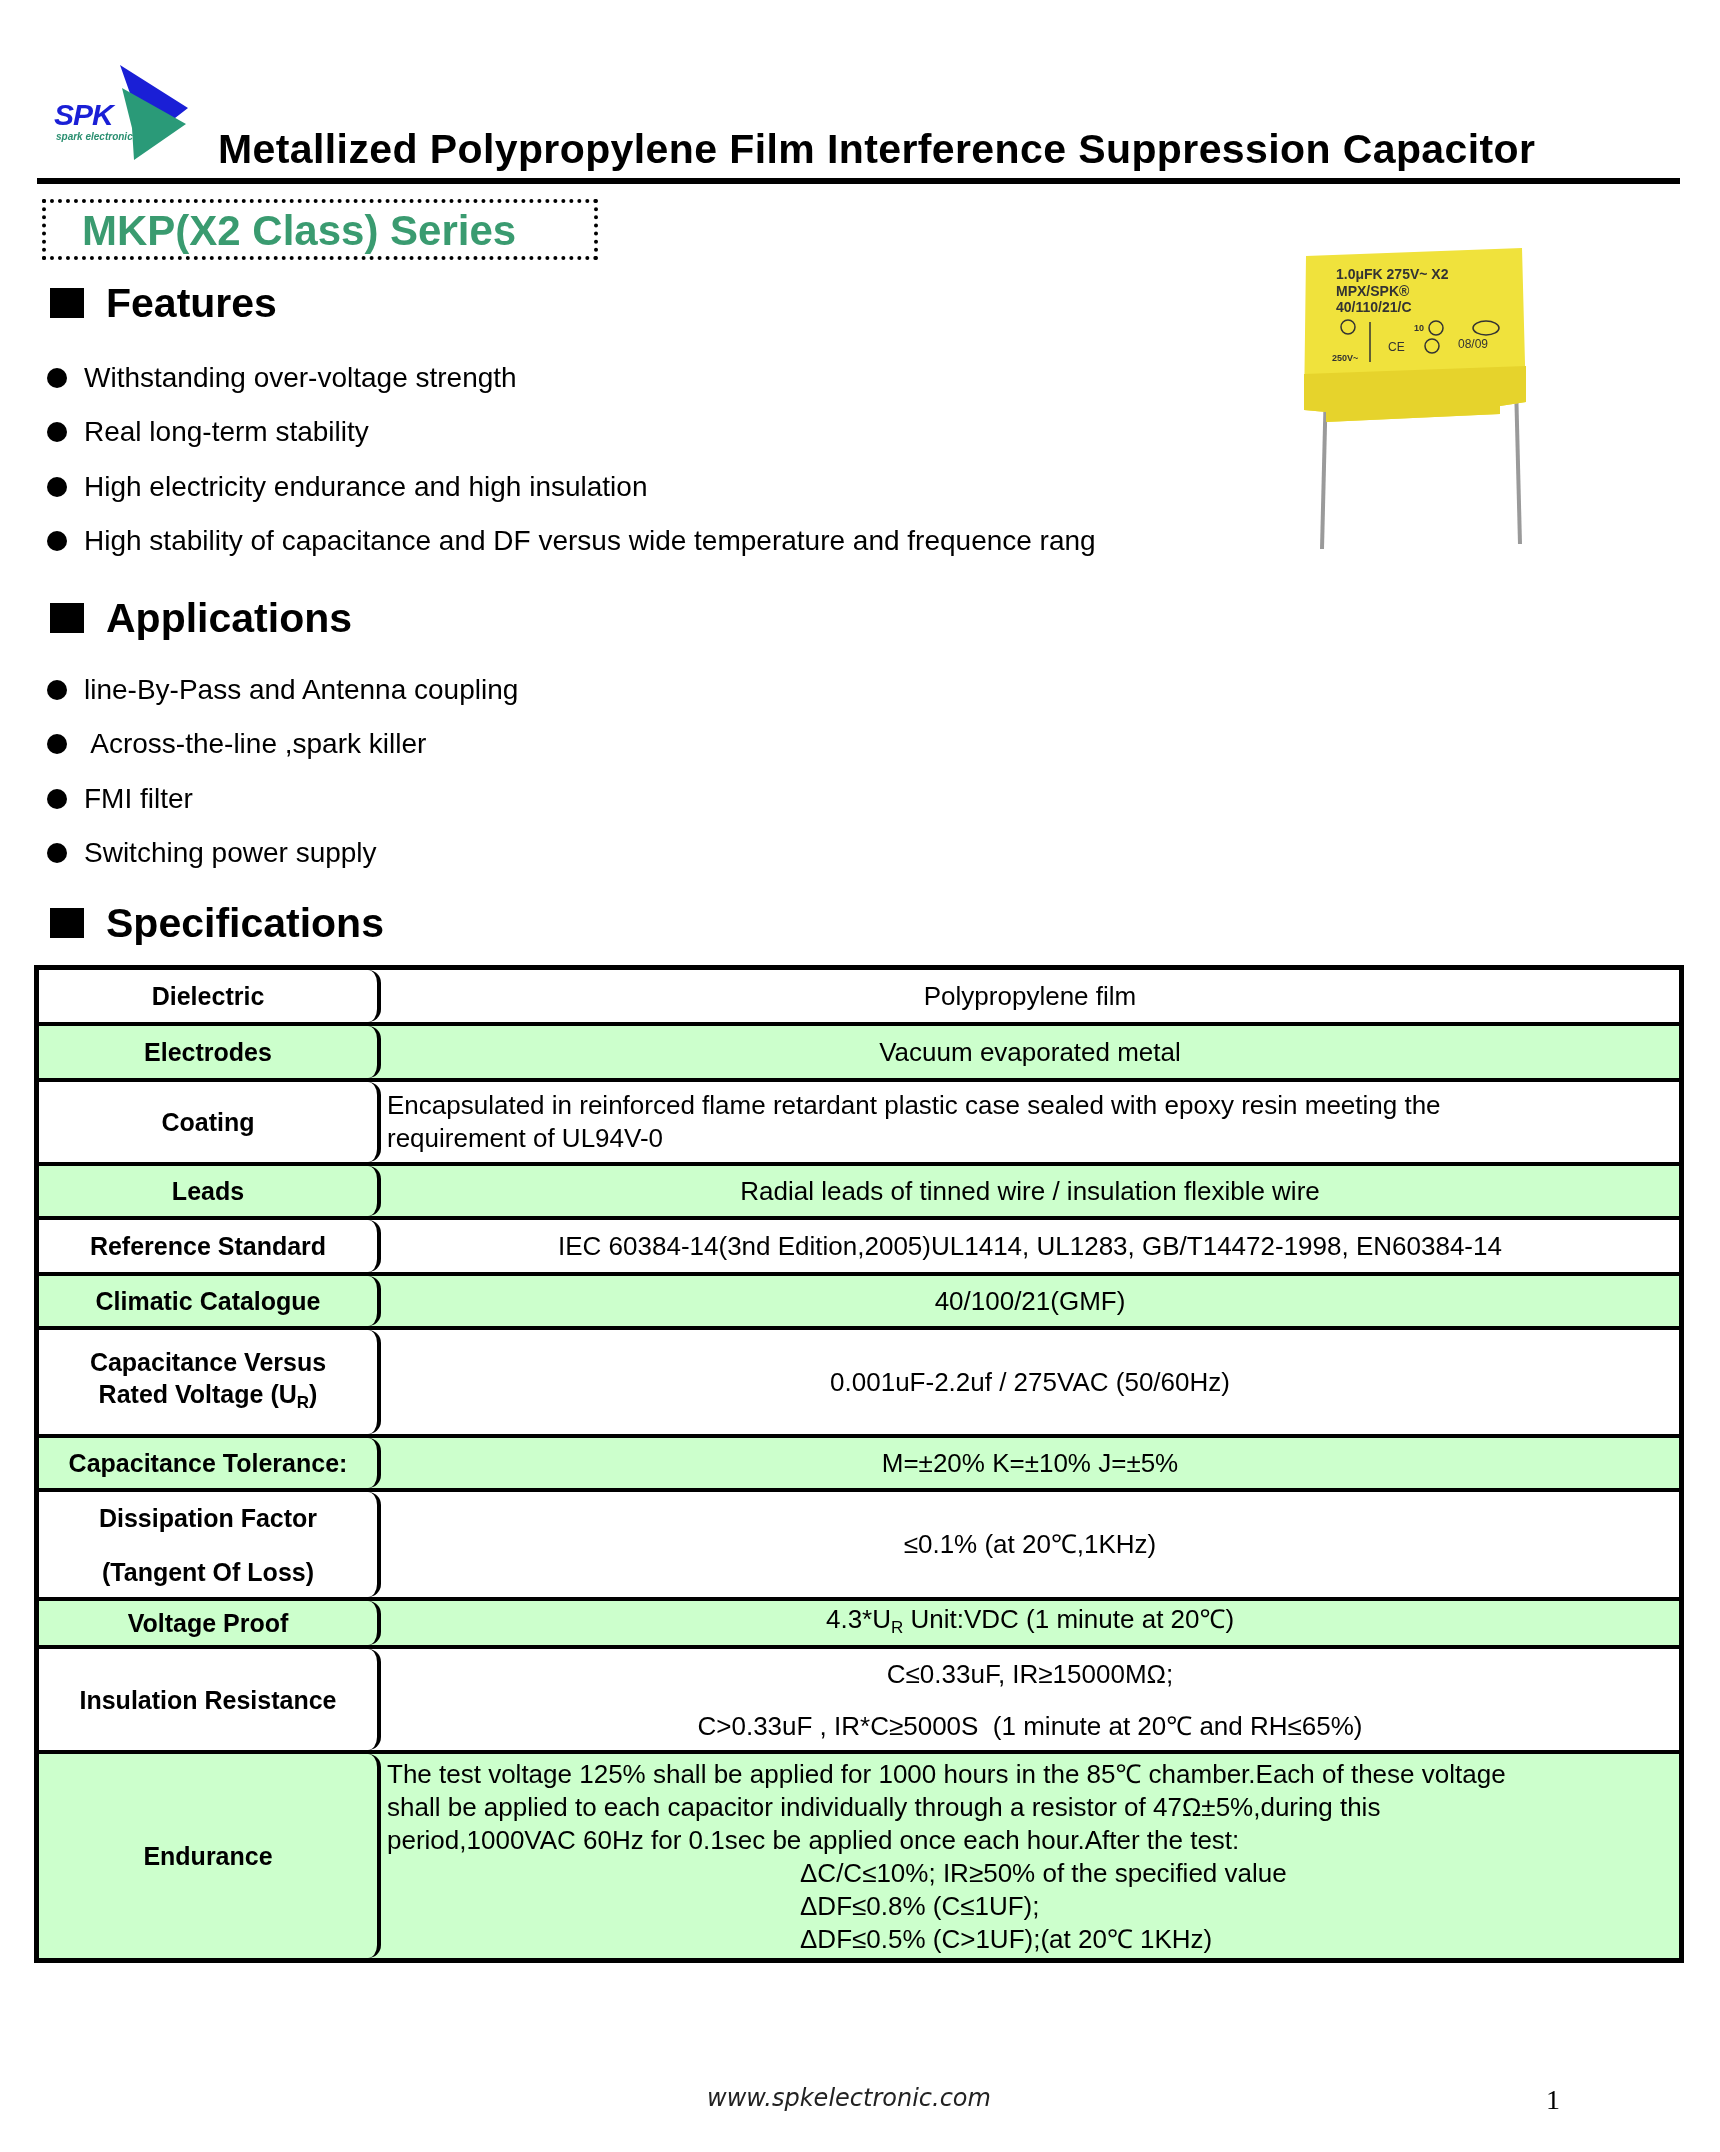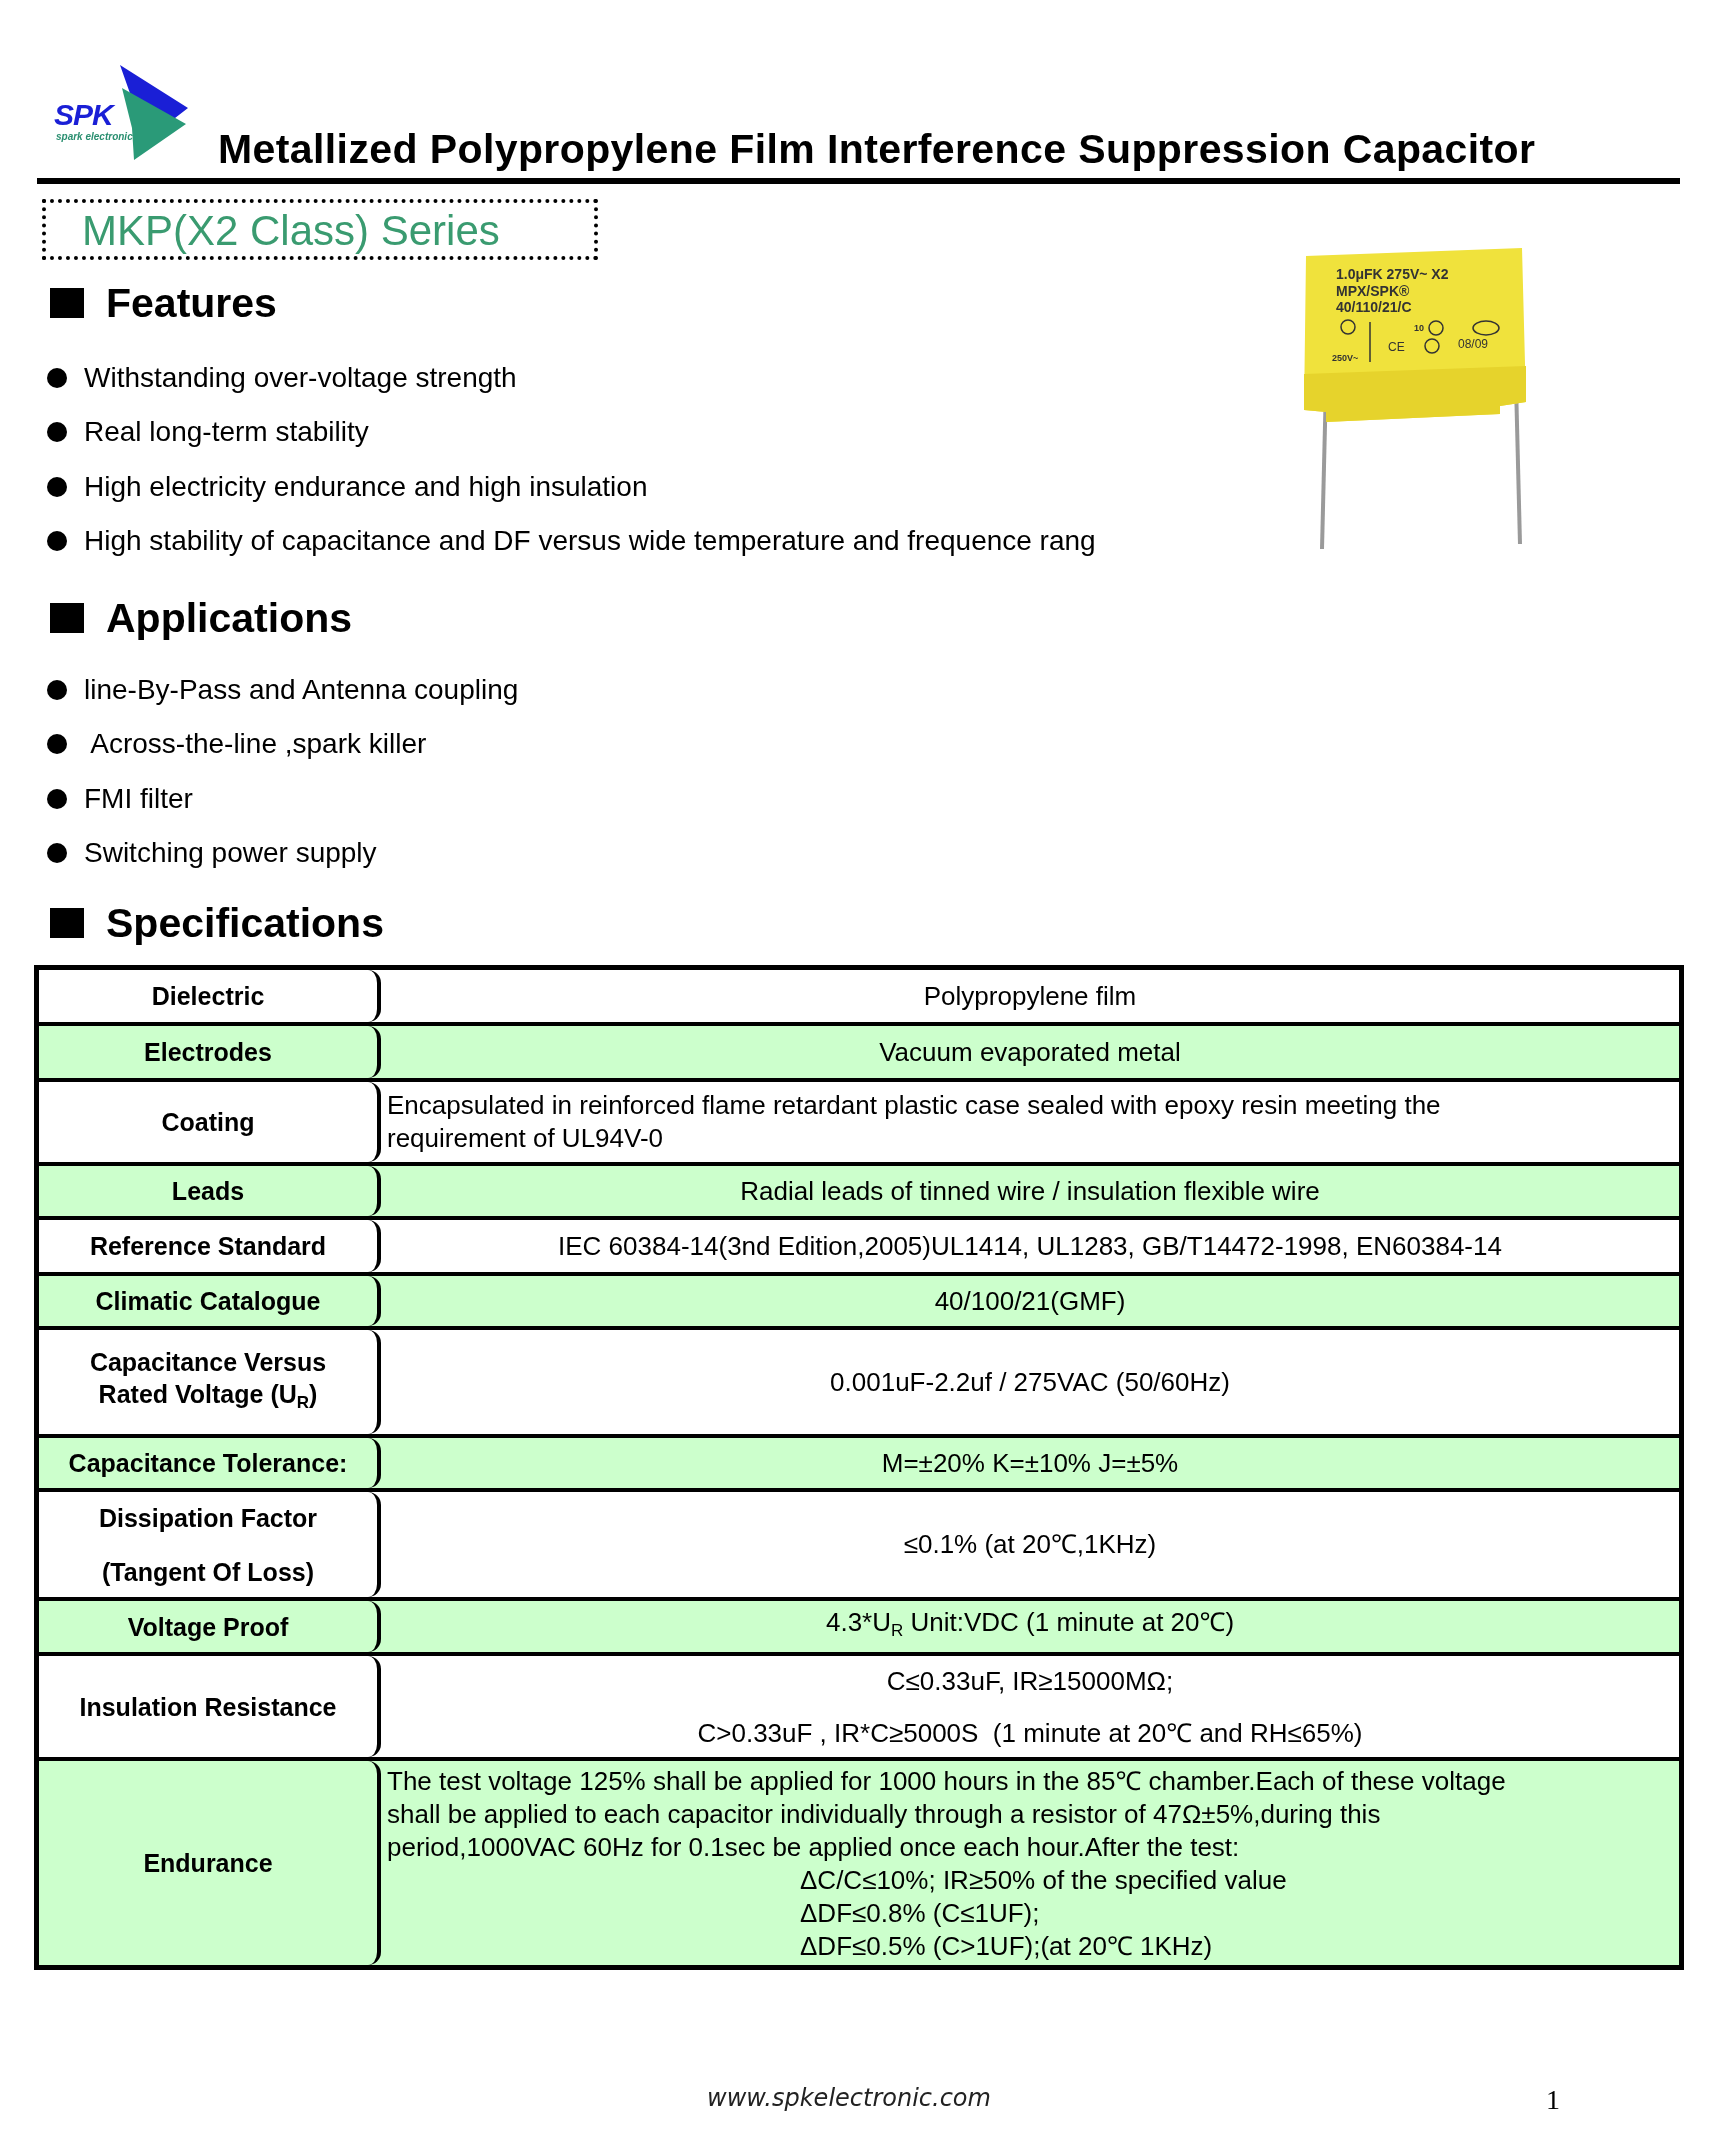--- a/index.html
+++ b/index.html
@@ -10,21 +10,21 @@
   .logo { left:40px; top:58px; width:160px; height:110px; }
   .logo-spk { position:absolute; left:14px; top:40px; font-weight:bold; font-style:italic;
               font-size:30px; color:#1a1fd6; letter-spacing:-1px; line-height:34px; }
   .logo-sub { position:absolute; left:16px; top:73px; font-style:italic; font-size:10px;
               color:#2a8f70; font-weight:bold; white-space:nowrap; }
   
   .doc-title { left:218px; top:124px; font-size:41px; font-weight:bold; white-space:nowrap;
                letter-spacing:0.4px; line-height:50px; }
   .rule { left:37px; top:178px; width:1643px; height:6px; background:#000; }
   .series-box { left:42px; top:199px; width:556px; height:61px; border:4px dotted #000; box-sizing:border-box; }
-  .series-text { position:absolute; left:36px; top:5px; font-size:42px; font-weight:normal; color:#3a9b70;
+  .series-text { position:absolute; left:36px; top:5px; font-size:42px; font-weight:bold; color:#3a9b70;
                  white-space:nowrap; line-height:46px; }
   
   .sec { left:50px; height:40px; display:flex; align-items:center; white-space:nowrap; }
   .sec-square { width:34px; height:30px; background:#000; margin-right:22px; }
   .sec-text { font-size:41px; font-weight:bold; line-height:40px; }
   
   .bl { left:47px; height:34px; display:flex; align-items:center; white-space:nowrap; }
   .bl-dot { width:20px; height:20px; border-radius:50%; background:#000; margin-right:17px; flex:none; }
   .bl-text { font-size:28px; line-height:34px; }
   .clip { width:1185px; overflow:hidden; }
@@ -176,21 +176,21 @@
     <div class="lbl">Capacitance Tolerance:</div>
     <div class="val">M=±20% K=±10% J=±5%</div>
   </div>
   <div class="row" style="height:109px">
     <div class="lbl" style="flex-direction:column;line-height:54px">
       <span>Dissipation Factor</span>
       <span>(Tangent Of Loss)</span>
     </div>
     <div class="val">≤0.1% (at 20℃,1KHz)</div>
   </div>
-  <div class="row green" style="height:55px">
+  <div class="row green" style="height:48px">
     <div class="lbl">Voltage Proof</div>
     <div class="val">
       <span><span>4.3*U</span><span class="sub">R</span><span> Unit:VDC (1 minute at 20℃)</span></span>
     </div>
   </div>
   <div class="row" style="height:105px">
     <div class="lbl">Insulation Resistance</div>
     <div class="val" style="line-height:52px">
       <span>C≤0.33uF, IR≥15000MΩ;</span>
       <span style="white-space:pre">C&gt;0.33uF , IR*C≥5000S  (1 minute at 20℃ and RH≤65%)</span>

